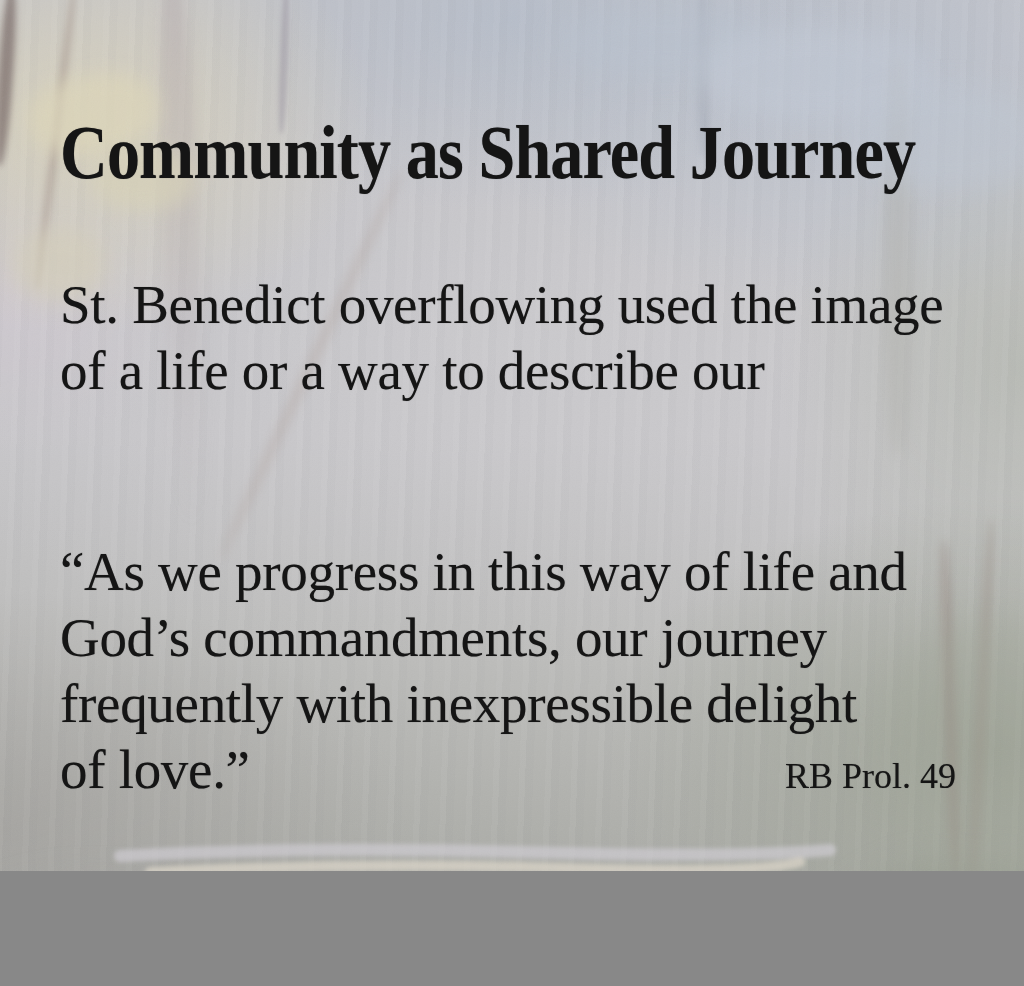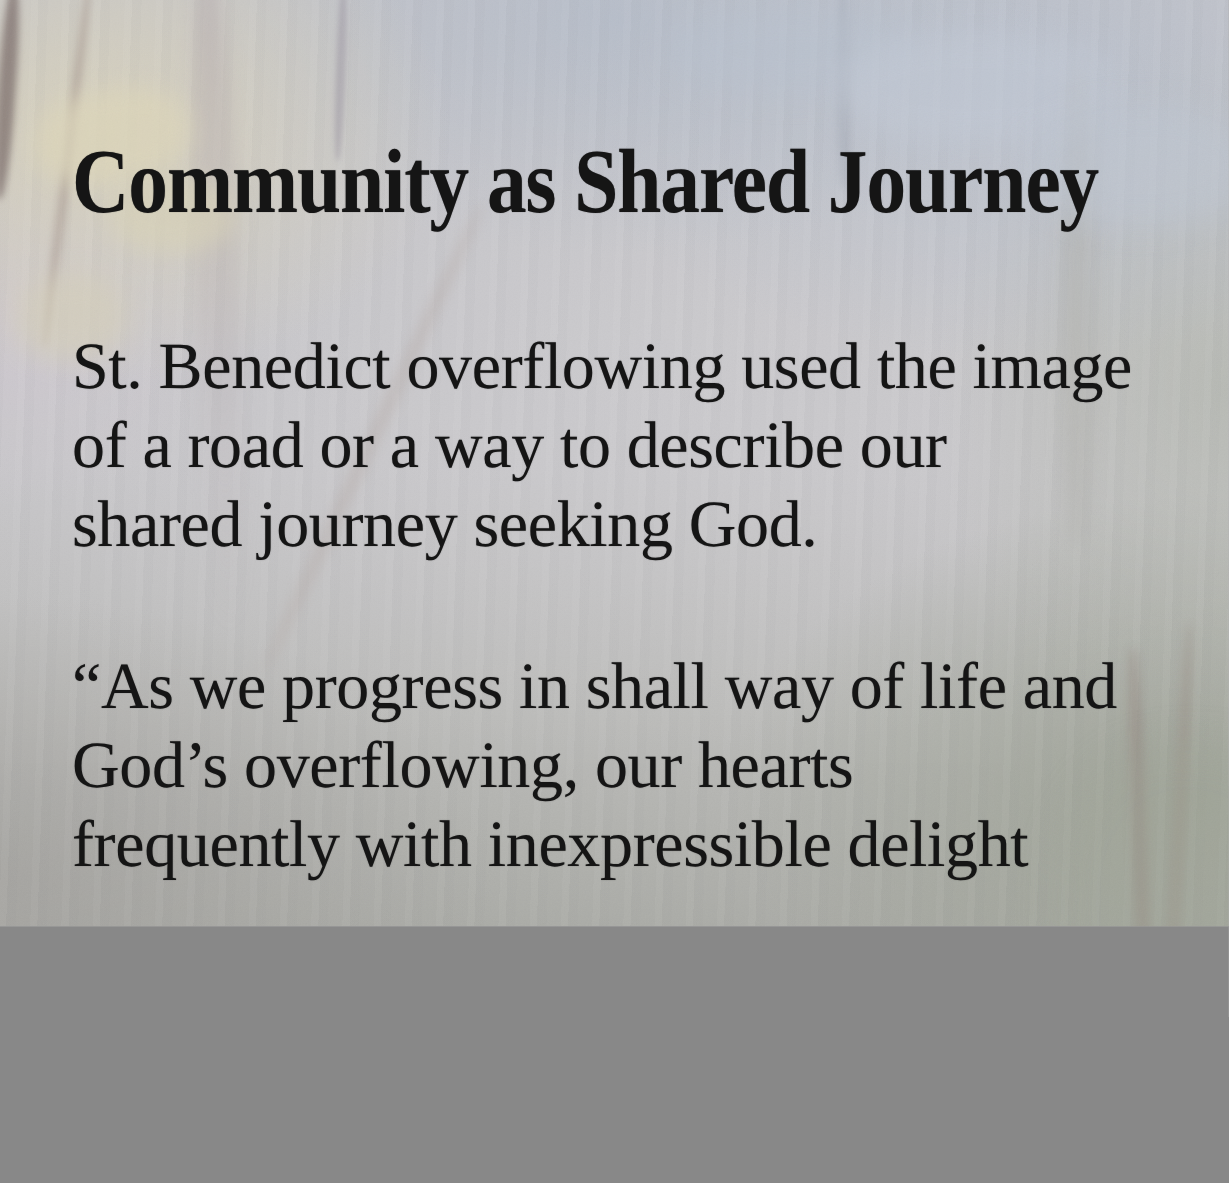--- a/index.html
+++ b/index.html
@@ -1,21 +1,21 @@
 <!DOCTYPE html>
 <html style="--text-color: #151515; --bg-base: #c6c4c7; --bg-blue: #b7c0cd; --bg-cream: #dad3ba; --bg-sage: #9da294; --path-light: #dedbdf; --path-dark: #8d919b;"><head>
 <meta charset="utf-8">
 <style>
   html, body { margin: 0; padding: 0; background: #888; }
   * { box-sizing: border-box; }
 
   .canvas {
     position: relative;
     width: 1024px;
-    height: 772px;
+    height: 871px;
     overflow: hidden;
     font-family: "Liberation Serif", serif;
     background: var(--bg-base, #c6c4c7);
   }
 
   
   .bg {
     position: absolute; inset: 0;
     background-image:
       radial-gradient(ellipse 420px 300px at 8% 14%,  rgba(218,211,186,0.85), rgba(218,211,186,0) 70%),
@@ -129,24 +129,27 @@
       <path d="M 60 978 Q 300 972 560 974 T 900 968" stroke="#cfccd1" stroke-width="12" opacity="0.7"></path>
     </g>
     <rect width="1024" height="986" filter="url(#grain)" opacity="0.05"></rect>
   </svg>
 
   <div class="content">
     <h1 class="title">Community as Shared Journey</h1>
 
     <div class="intro">
       <div class="line">St. Benedict overflowing used the image</div>
-      <div class="line">of a road or a way to describe our</div>
-      <div class="line">shared journey seeking God.</div>
+      <div class="line">of a life or a way to describe our</div>
     </div>
 
     <div class="quote">
-      <div class="line">“As we progress in shall way of life and</div>
-      <div class="line">God’s overflowing, our hearts</div>
+      <div class="line">“As we progress in this way of life and</div>
+      <div class="line">God’s commandments, our journey</div>
       <div class="line">frequently with inexpressible delight</div>
+      <div class="line last">
+        <span>of love.”</span>
+        <span class="attr">RB Prol. 49</span>
+      </div>
     </div>
   </div>
 
 </div>
 
 </body></html>

